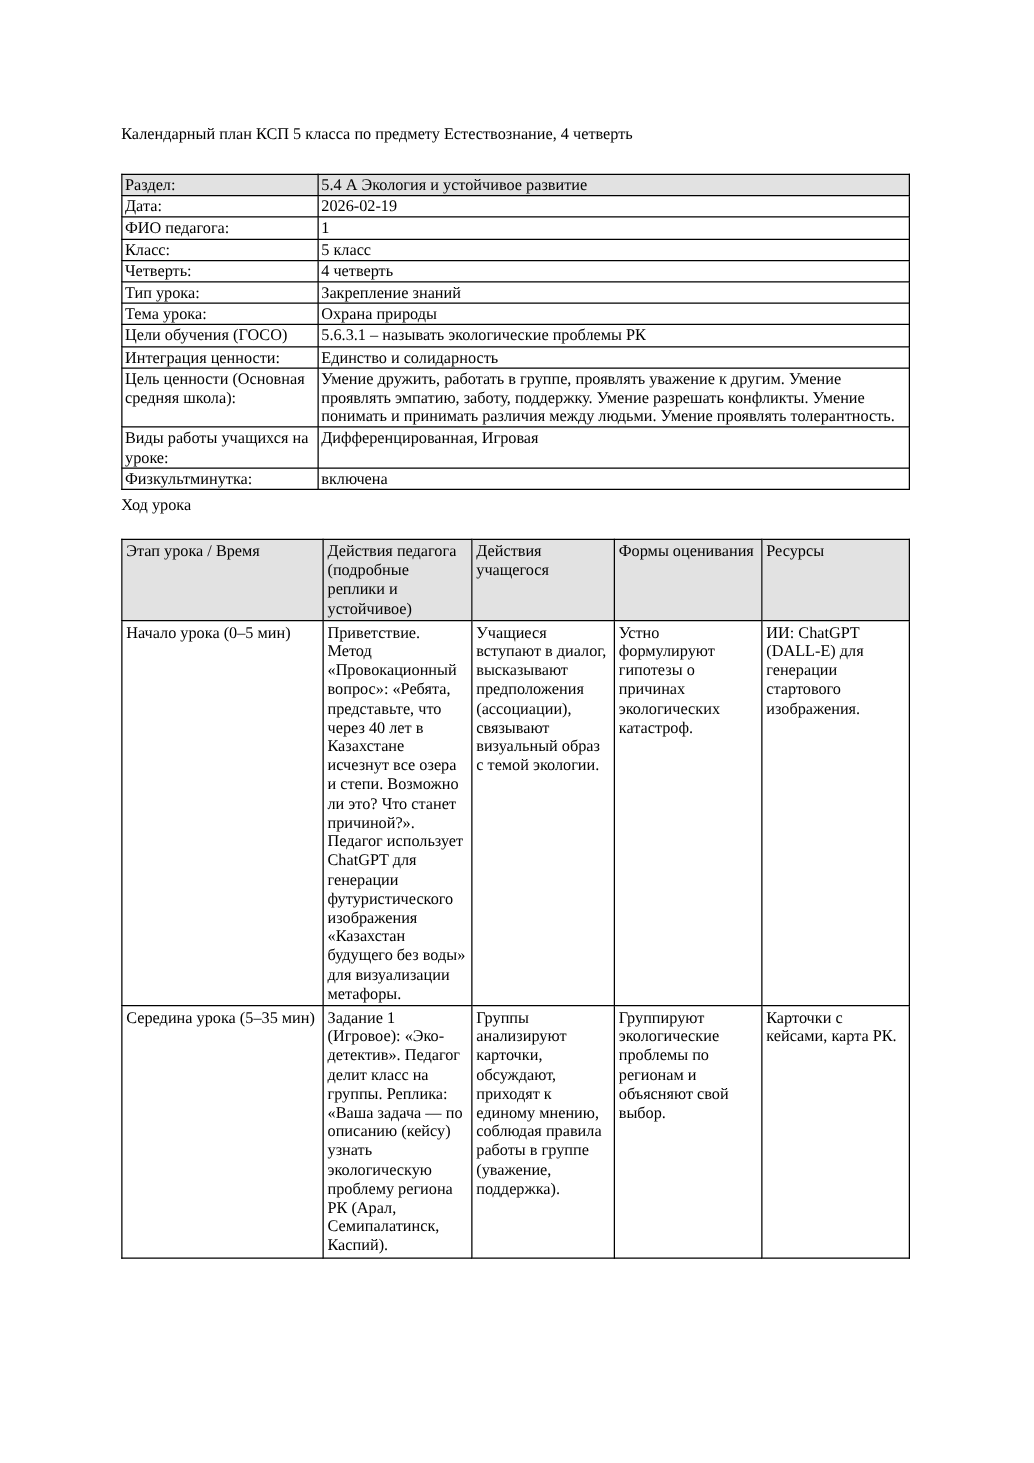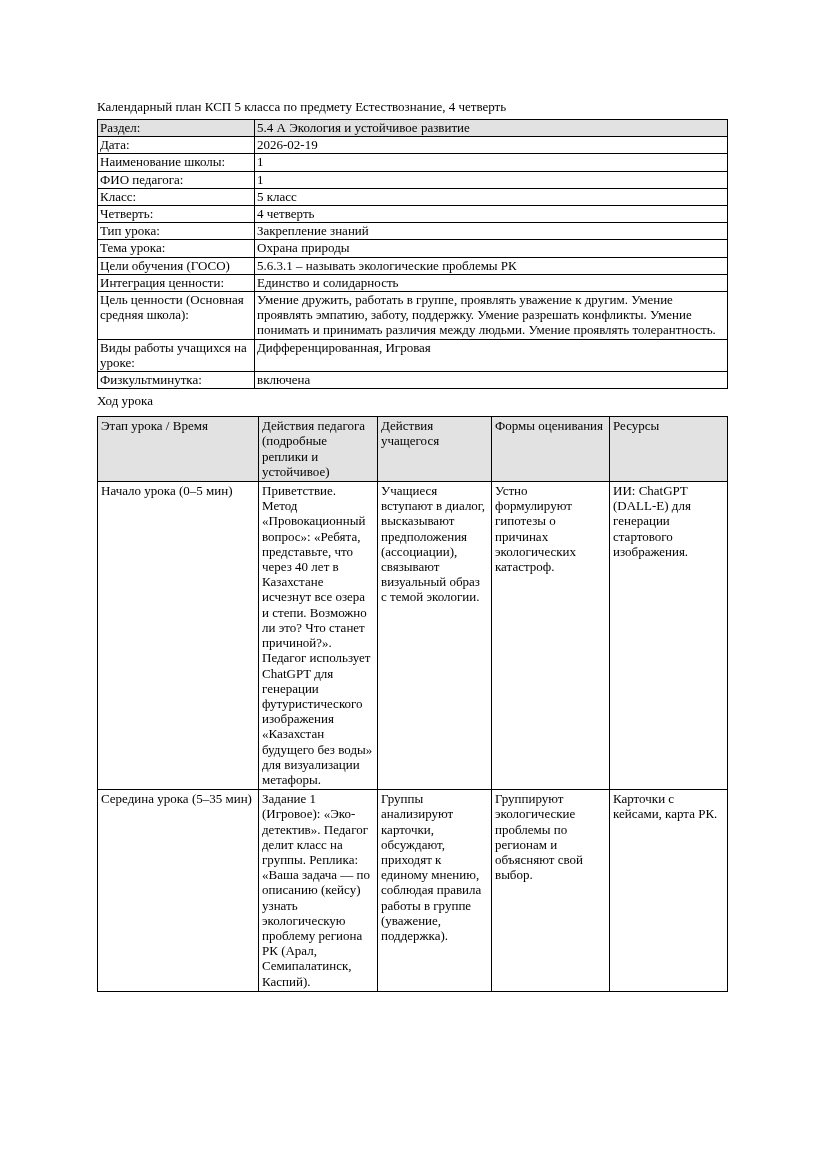--- a/index.html
+++ b/index.html
@@ -12,21 +12,21 @@
     overflow: hidden;
   }
   .page {
     position: absolute;
     left: 97px; top: 99px;
     width: 632px;
   }
   .doc-title {
     font-size: 13px;
     line-height: 15px;
-    margin-bottom: 5px;
+    margin-bottom: 25px;
     white-space: nowrap;
   }
   table {
     border-collapse: collapse;
     table-layout: fixed;
     width: 630px;
   }
   td, th {
     border: 1px solid #000000;
     font-size: 13px;
@@ -35,21 +35,21 @@
     text-align: left;
     vertical-align: top;
     padding: 0 2px 1px 2px;
     overflow: hidden;
   }
   .shaded { background: #e2e2e2; }
   .section-heading {
     font-size: 13px;
     line-height: 15px;
     margin-top: 4px;
-    margin-bottom: 8px;
+    margin-bottom: 20px;
   }
   .flow-table td, .flow-table th { padding: 1px 3px 2px 3px; }
   .flow-table th { vertical-align: top; }
 </style>
 </head>
 <body>
 
 <div class="page">
 
   <div class="doc-title">Календарный план КСП 5 класса по предмету Естествознание, 4 четверть</div>
@@ -60,24 +60,20 @@
         <col style="width:473px">
       </colgroup>
     <tbody>
       <tr class="shaded">
         <td>Раздел:</td>
         <td>5.4 А Экология и устойчивое развитие</td>
       </tr>
       <tr>
         <td>Дата:</td>
         <td>2026-02-19</td>
-      </tr>
-      <tr>
-        <td>Наименование школы:</td>
-        <td>1</td>
       </tr>
       <tr>
         <td>ФИО педагога:</td>
         <td>1</td>
       </tr>
       <tr>
         <td>Класс:</td>
         <td>5 класс</td>
       </tr>
       <tr>

